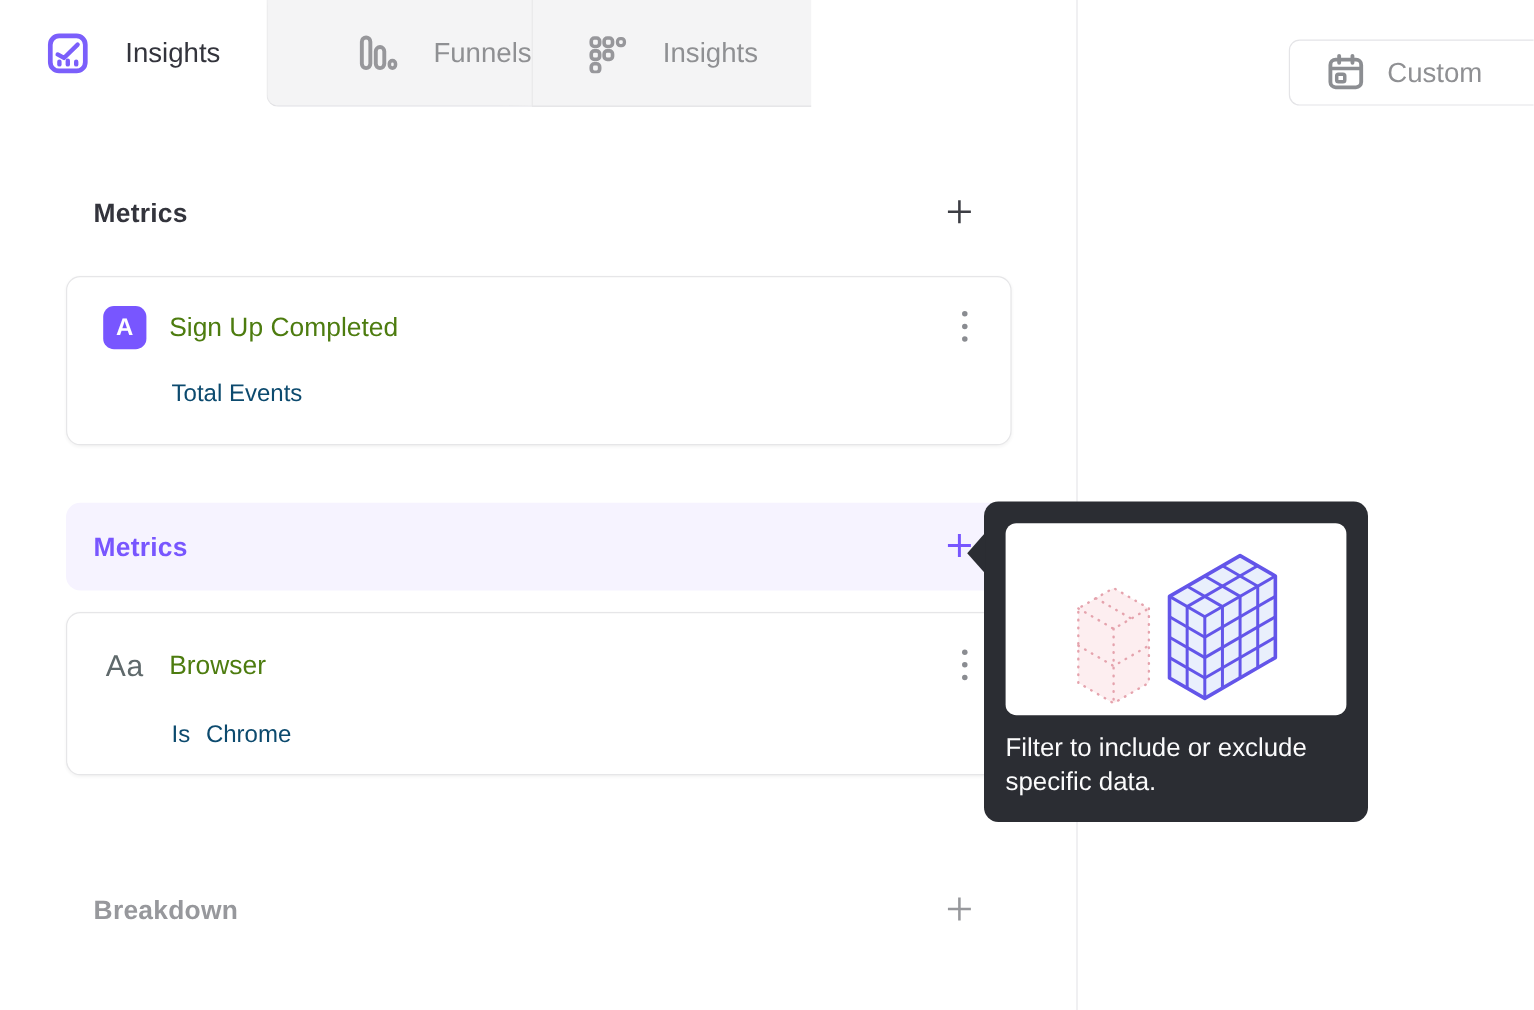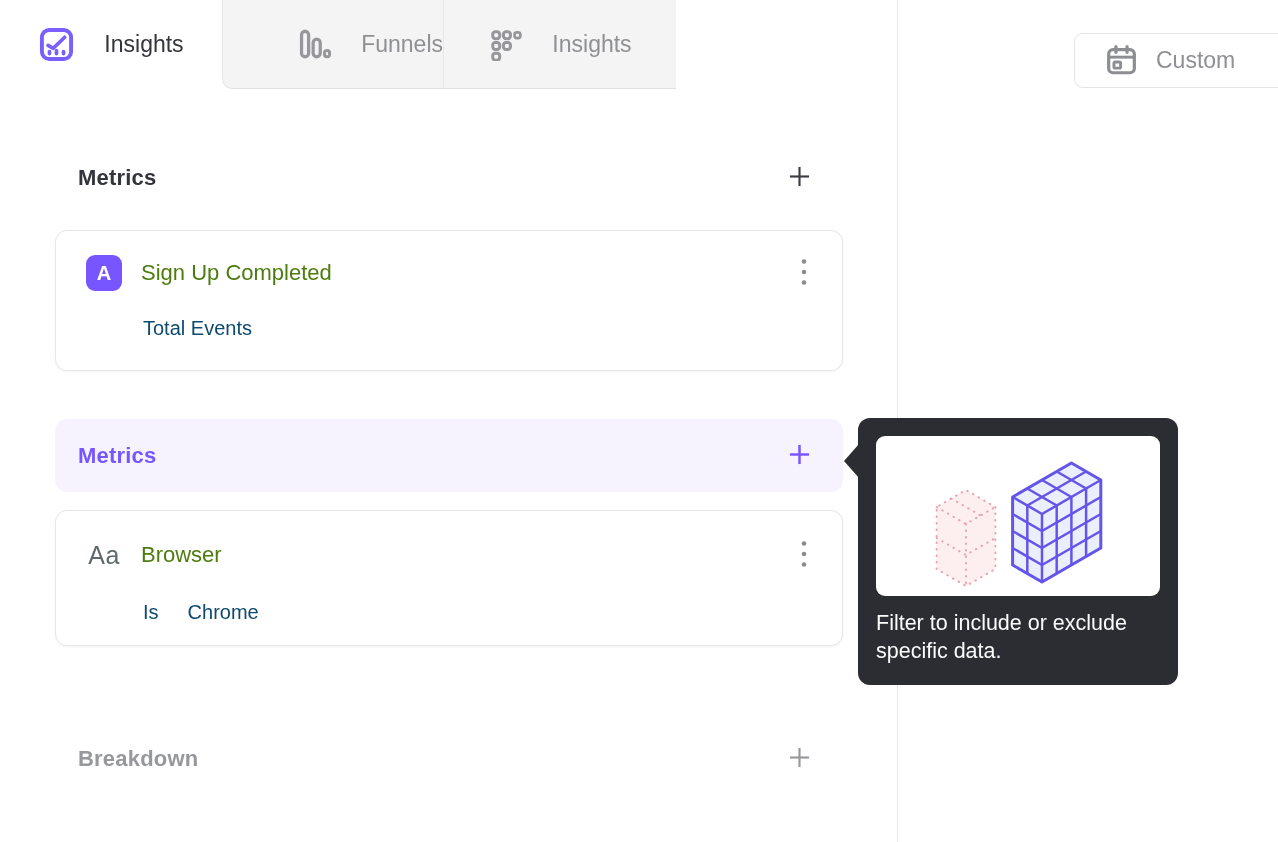--- a/index.html
+++ b/index.html
@@ -52,30 +52,30 @@
   .badge { width:36px; height:36px; border-radius:9px; background:#7856ff; color:#fff;
     font-size:20px; font-weight:700; display:flex; align-items:center;
     justify-content:center; }
   .type-ico { width:36px; color:#5f696b; font-size:25px; font-weight:500;
     display:flex; align-items:center; justify-content:center; letter-spacing:.5px; }
   .card-title { margin-left:19px; font-size:22px; font-weight:500; color:#4d7c0f; }
   .kebab { margin-left:auto; background:none; border:none; padding:2px; cursor:pointer;
     display:flex; }
   .card-sub { position:absolute; left:87px; font-size:20px; color:#0c4a6e; }
   .card-metric .card-sub { top:86px; }
-  .card-filter .card-sub { top:90px; display:flex; gap:29px; }
+  .card-filter .card-sub { top:90px; display:flex; gap:13px; }
 
   
   .filter-row { position:absolute; left:55px; top:419px; width:788px; height:73px;
     background:#f6f3ff; border-radius:12px; display:flex; align-items:center;
     justify-content:space-between; padding:0 30px 0 23px; cursor:pointer; }
   .filter-row .section-title { color:#7856ff; }
 
   
-  .tooltip { position:absolute; left:858px; top:418px; width:320px;
+  .tooltip { position:absolute; left:820px; top:418px; width:320px;
     background:#2b2d33; border-radius:12px; padding:18px 18px 20px 18px; }
   .tooltip-arrow { position:absolute; left:-14px; top:26px; width:0; height:0;
     border-top:17px solid transparent; border-bottom:17px solid transparent;
     border-right:15px solid #2b2d33; }
   .tooltip-img { width:284px; height:160px; background:#fff; border-radius:9px;
     display:flex; align-items:center; justify-content:center; overflow:hidden; }
   .tooltip-text { margin-top:13px; color:#fbfbfc; font-size:21.5px; line-height:28px; }
 </style>
 </head>
 <body>

